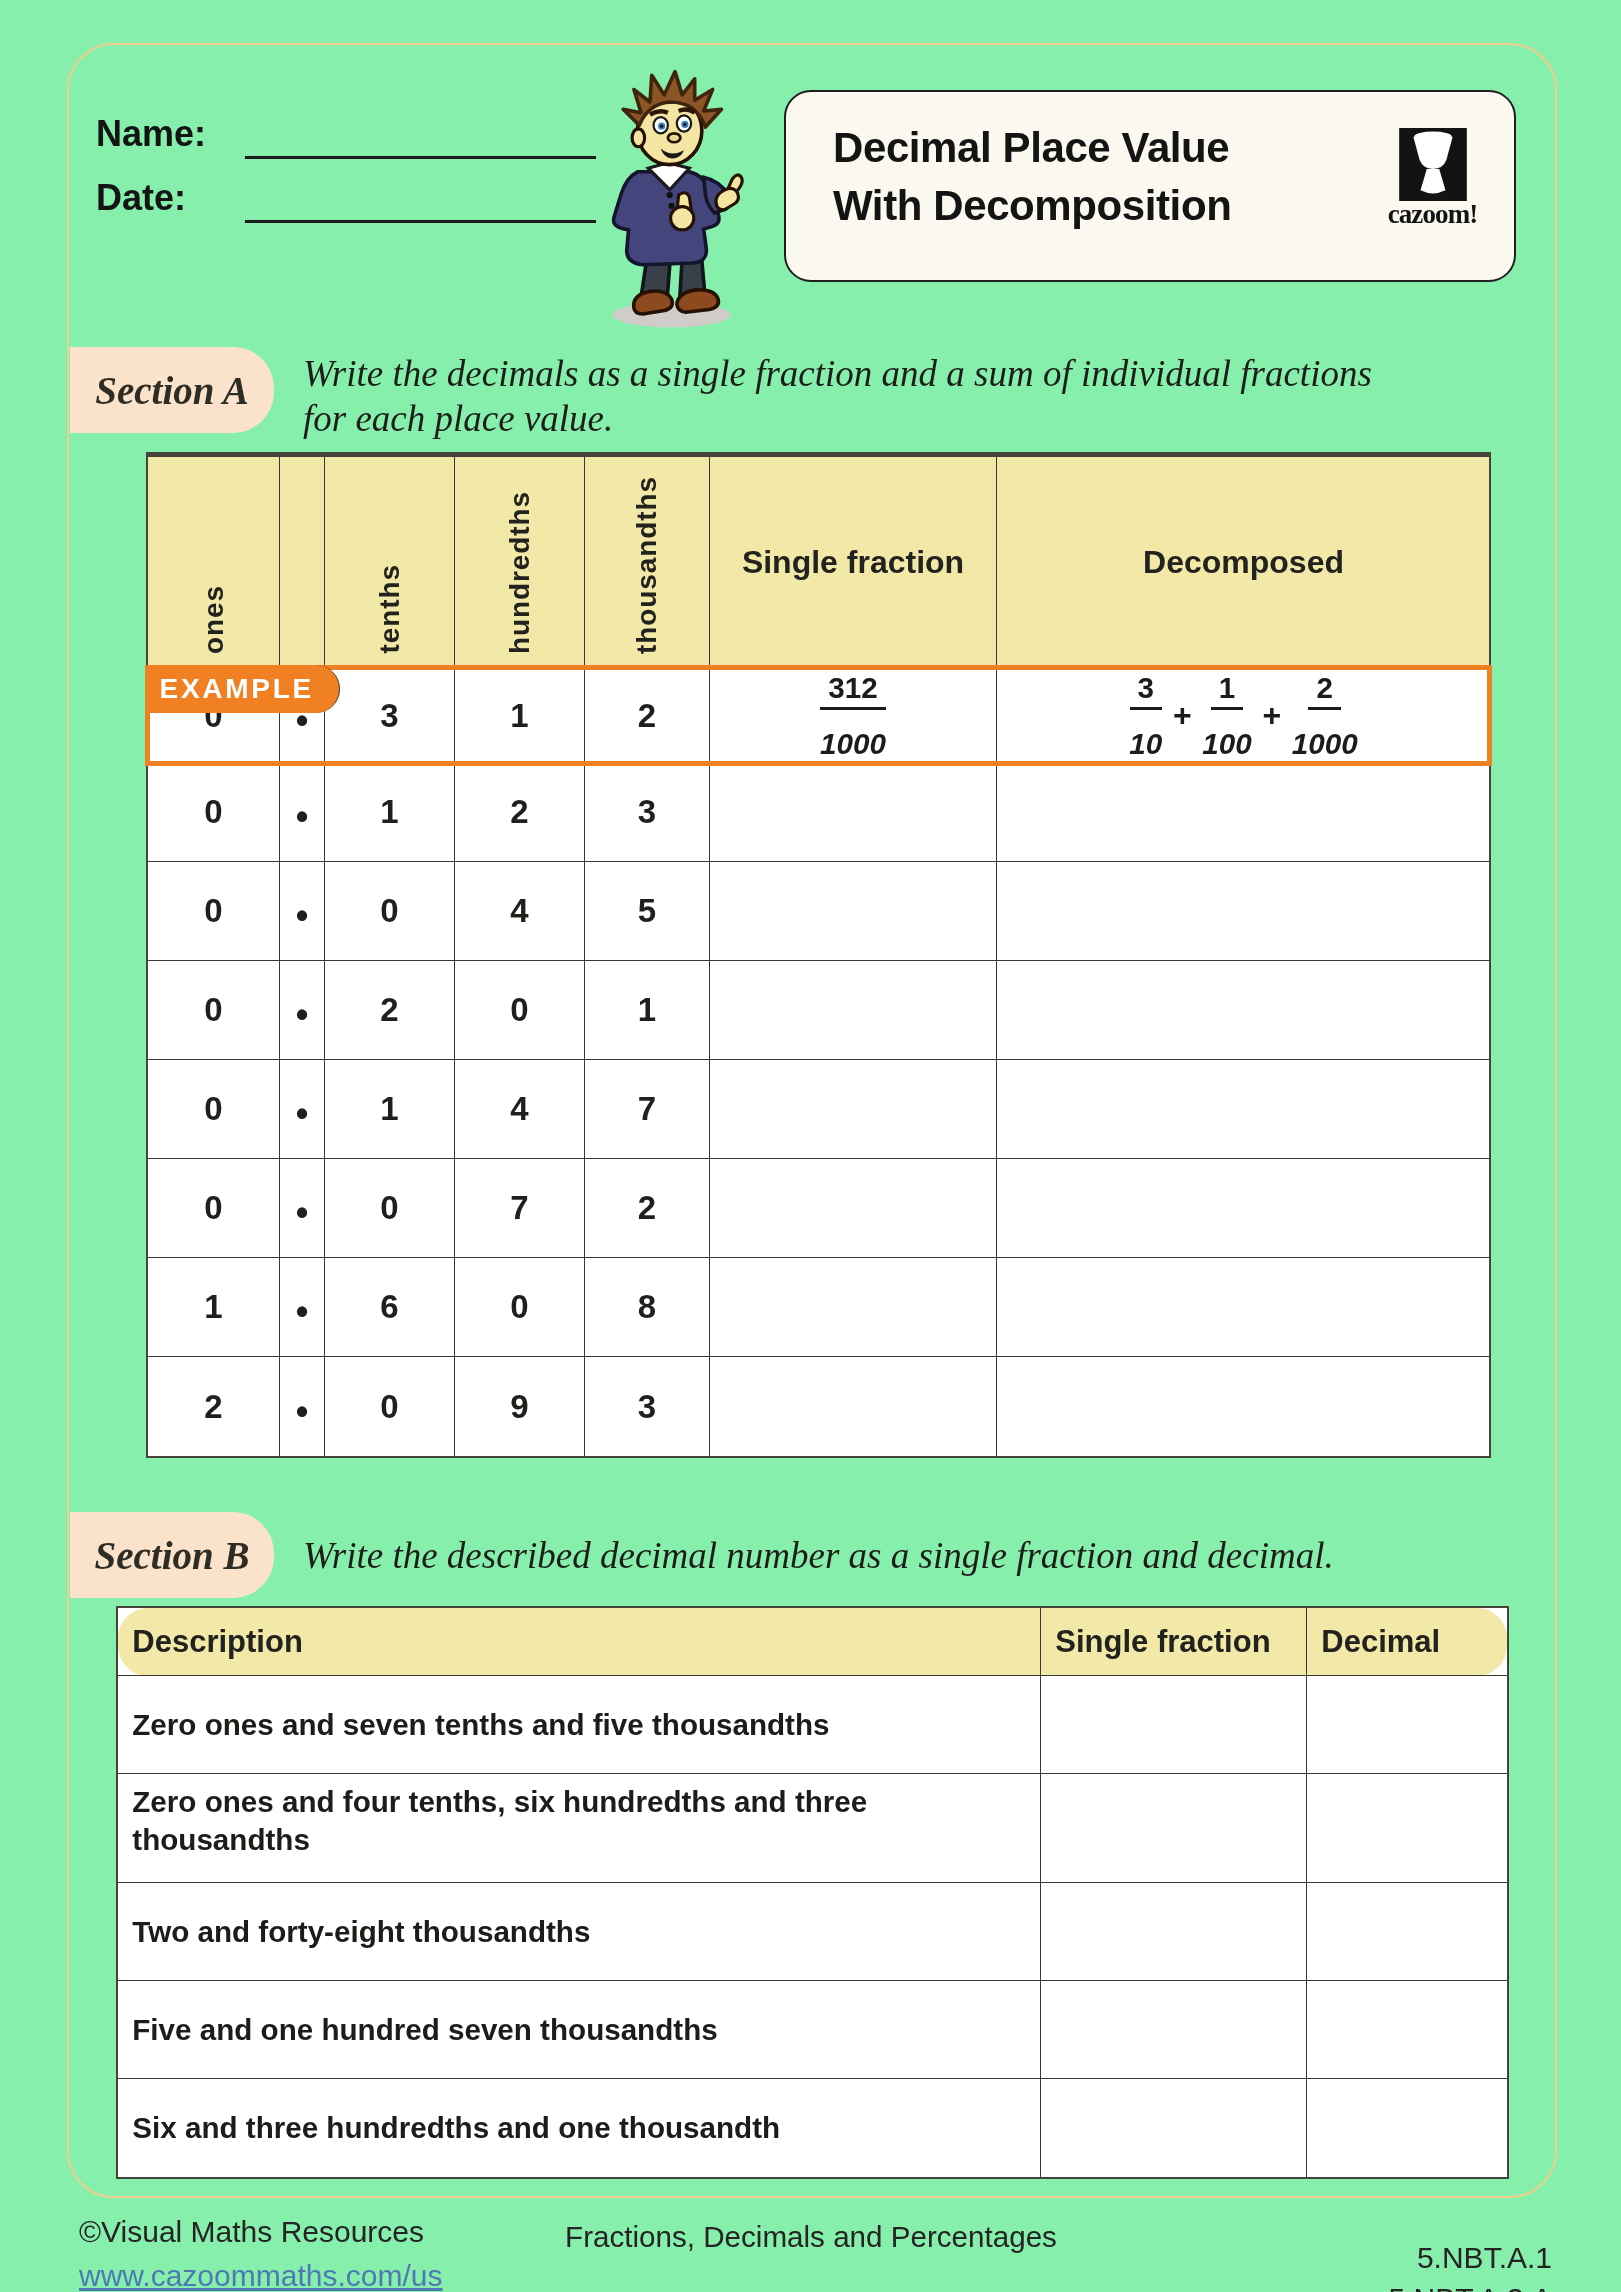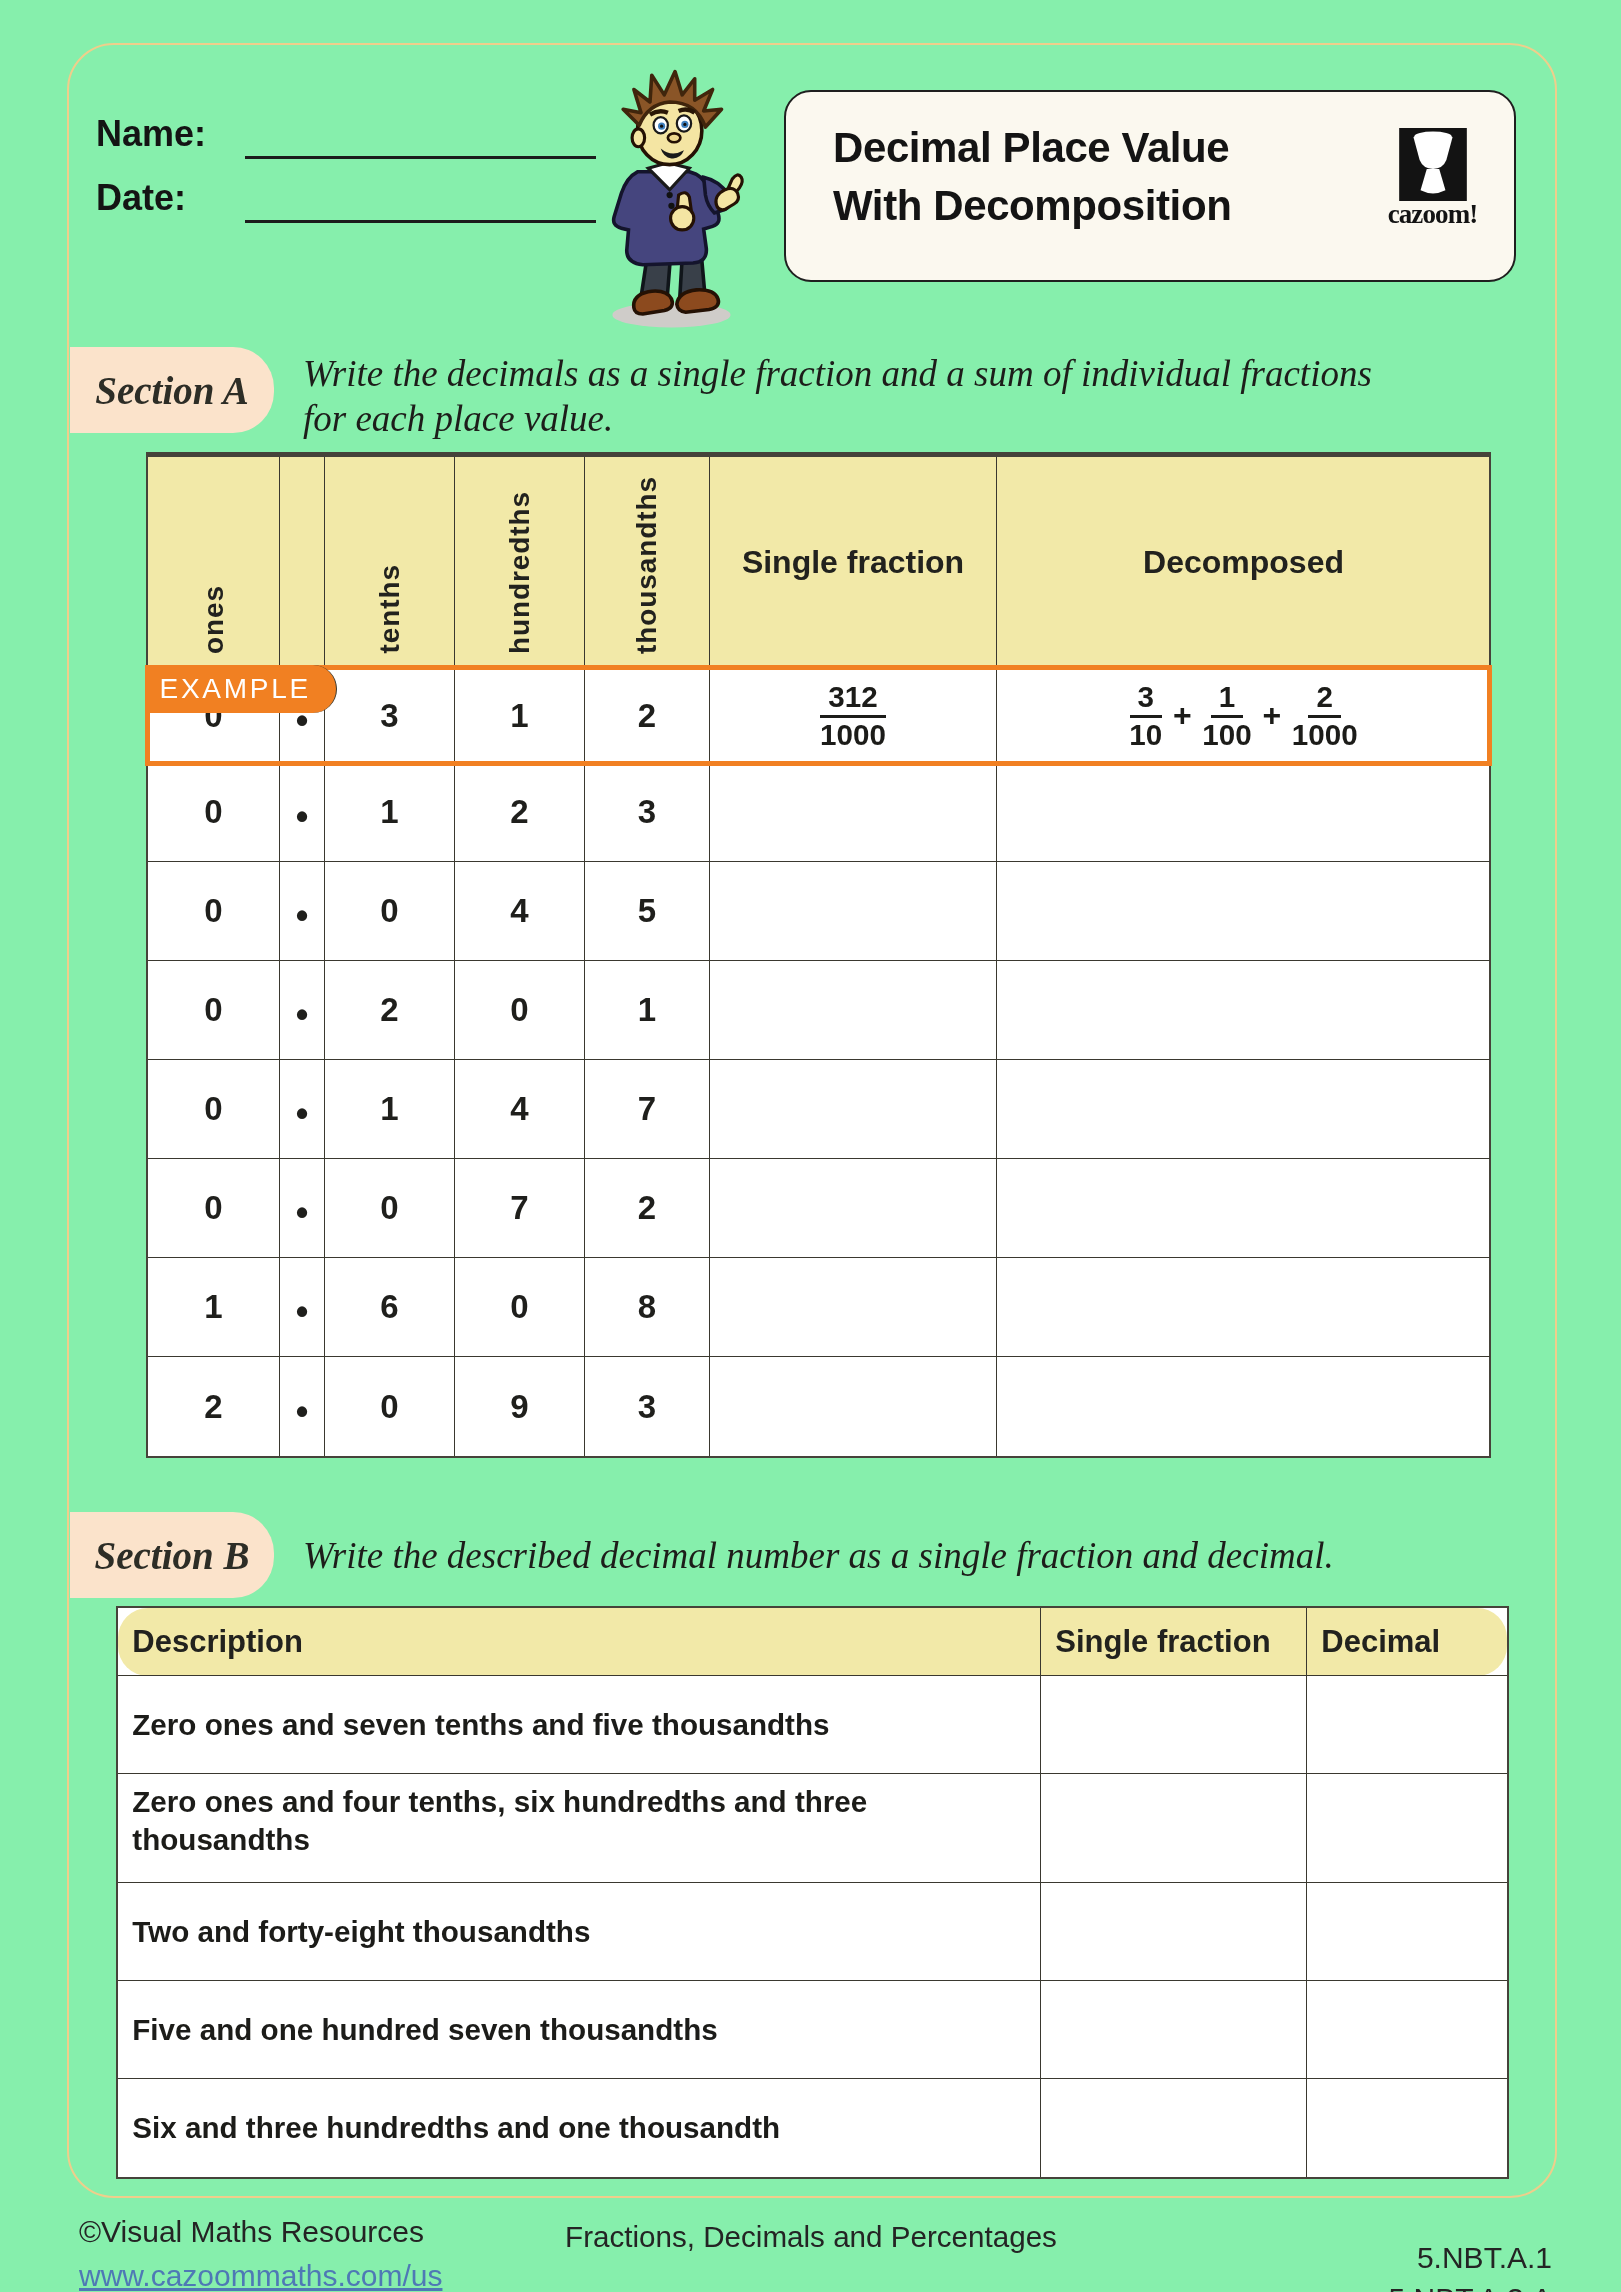--- a/index.html
+++ b/index.html
@@ -49,31 +49,31 @@
   .ta-row > div:last-child{border-right:none;}
   .ta-header{height:211px;background:#F2E9A8;}
   .ta-header > div{align-items:flex-end;padding-bottom:14.3px;}
   .ta-header > div.center{align-items:center;padding-bottom:0;}
   .vlabel{writing-mode:vertical-rl;transform:rotate(180deg);font-weight:bold;font-size:28px;
     color:#22221e;letter-spacing:0.9px;}
   .hlabel{font-weight:bold;font-size:32px;color:#22221e;}
   .ta-example{height:95px;position:relative;}
   .ta-example::after{content:"";position:absolute;inset:-2.7px;border:5.4px solid #F18022;z-index:2;pointer-events:none;}
   .example-badge{position:absolute;left:-2.7px;top:-2.7px;height:48px;min-width:184px;z-index:3;
-    background:#F18022;color:#ffffff;font-weight:normal;font-size:28px;letter-spacing:2.7px;
+    background:#F18022;color:#ffffff;font-weight:bold;font-size:28px;letter-spacing:2.7px;
     display:flex;align-items:center;padding:0 25px 0 14.3px;border-radius:0 25px 25px 0;box-sizing:border-box;}
   .ta-data{height:99px;}
   .ta-data > div{border-bottom:1.8px solid #3a382f;}
   .ta-data.last > div{border-bottom:none;}
   .digit{font-weight:bold;font-size:33px;color:#1f1f1c;}
   .dot{font-weight:bold;font-size:36px;color:#1f1f1c;transform:translateY(4.5px);}
   .frac{display:flex;flex-direction:column;align-items:center;font-weight:bold;font-size:29.6px;
     line-height:1.12;color:#1c1c19;}
   .frac .num{padding:0 8px 2.7px;border-bottom:3.6px solid #1c1c19;}
-  .frac .den{padding-top:0;}
+  .frac .den{padding-top:17px;font-style:italic;}
   .decomp{display:flex;align-items:center;gap:10.7px;}
   .plus{font-weight:bold;font-size:32px;color:#1c1c19;}
 
   
   .table-b{position:absolute;left:116px;top:1606px;width:1389px;box-sizing:content-box;
     border:2.7px solid #46433a;background:#fff;}
   .tb-row{display:grid;grid-template-columns:923px 266px 200px;border-radius:30px;}
   .tb-row > div{box-sizing:border-box;border-right:1.8px solid #3a382f;border-bottom:1.8px solid #3a382f;
     display:flex;align-items:center;}
   .tb-row > div:last-child{border-right:none;}

